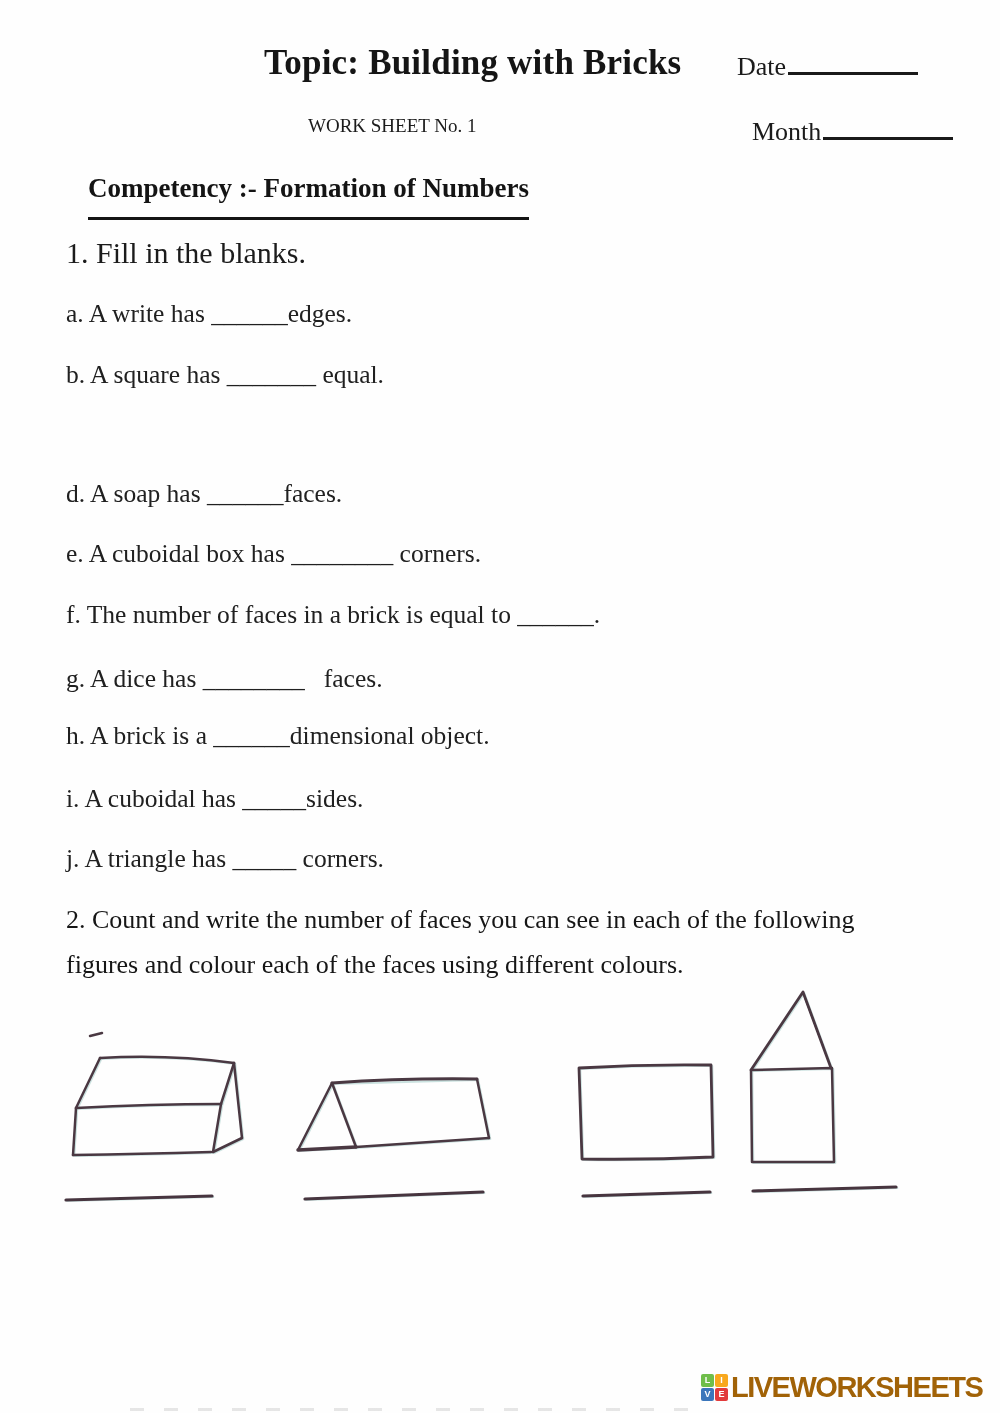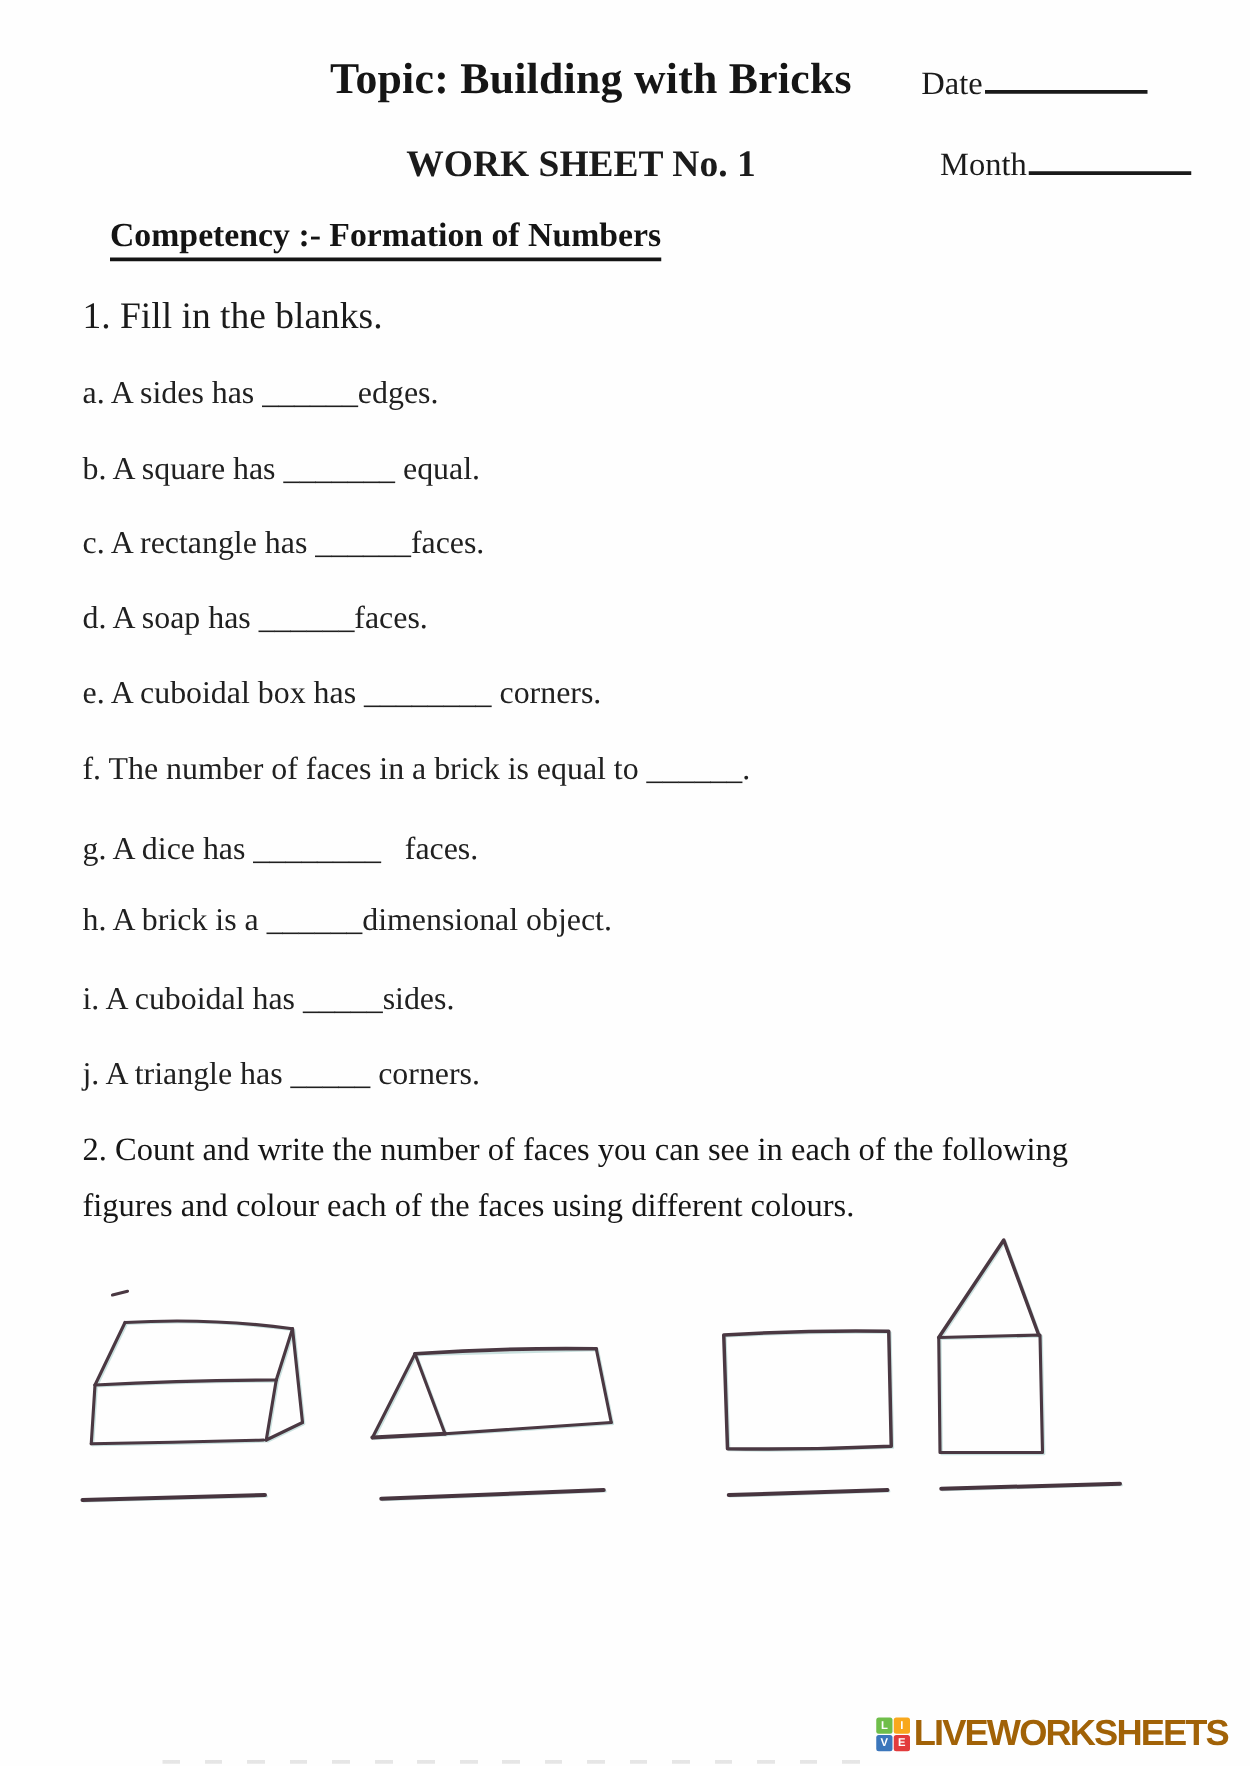--- a/index.html
+++ b/index.html
@@ -17,25 +17,25 @@
     left:264px; top:43px;
     font-size:35px; font-weight:bold; color:#151515;
     letter-spacing:0.2px; white-space:pre;
   }
   .date-row { left:737px; top:49px; font-size:26px; white-space:nowrap; }
   .month-row { left:716px; top:114px; font-size:26px; white-space:nowrap;margin-left:36px; }
   .blank-line {
     display:inline-block; width:130px; height:26px;
     border-bottom:3px solid #1a1a1a; margin-left:2px;
   }
-  .worksheet-no { left:325px; top:115px; font-size:30px; font-weight:bold; white-space:pre; }
+  .worksheet-no { left:308px; top:115px; font-size:19px; font-weight:normal; white-space:pre; }
   .competency {
     left:88px; top:173px;
     font-size:27px; font-weight:bold; color:#141414;
-    border-bottom:3px solid #141414; padding-bottom:2px;
+    border-bottom:3px solid #141414; padding-bottom:13px;
     white-space:pre;
   }
   .q1-heading { left:66px; top:236px; font-size:30px; font-weight:normal; white-space:pre; }
   .q-item { left:66px; font-size:25.5px; white-space:pre; color:#202020; }
   .q2-heading {
     left:66px; top:897px; width:818px;
     font-size:26px; font-weight:normal; line-height:45px; color:#161616;
   }
   .figures-svg { left:40px; top:980px; }
   .scan-smudge {
@@ -72,23 +72,22 @@
   <div class="abs worksheet-no">WORK SHEET No. 1</div>
 
   <div class="abs month-row">
     <span>Month</span><span class="blank-line"></span>
   </div>
 
   <div class="abs competency">Competency :- Formation of Numbers</div>
 
   <div class="abs q1-heading">1. Fill in the blanks.</div>
 
-  <div class="abs q-item" style="top:299px">a. A sides has ______edges.</div>
+  <div class="abs q-item" style="top:299px">a. A write has ______edges.</div>
   <div class="abs q-item" style="top:360px">b. A square has _______ equal.</div>
-  <div class="abs q-item" style="top:419px">c. A rectangle has ______faces.</div>
   <div class="abs q-item" style="top:479px">d. A soap has ______faces.</div>
   <div class="abs q-item" style="top:539px">e. A cuboidal box has ________ corners.</div>
   <div class="abs q-item" style="top:600px">f. The number of faces in a brick is equal to ______.</div>
   <div class="abs q-item" style="top:664px">g. A dice has ________   faces.</div>
   <div class="abs q-item" style="top:721px">h. A brick is a ______dimensional object.</div>
   <div class="abs q-item" style="top:784px">i. A cuboidal has _____sides.</div>
   <div class="abs q-item" style="top:844px">j. A triangle has _____ corners.</div>
 
   <div class="abs q2-heading">2. Count and write the number of faces you can see in each of the following figures and colour each of the faces using different colours.</div>
 

